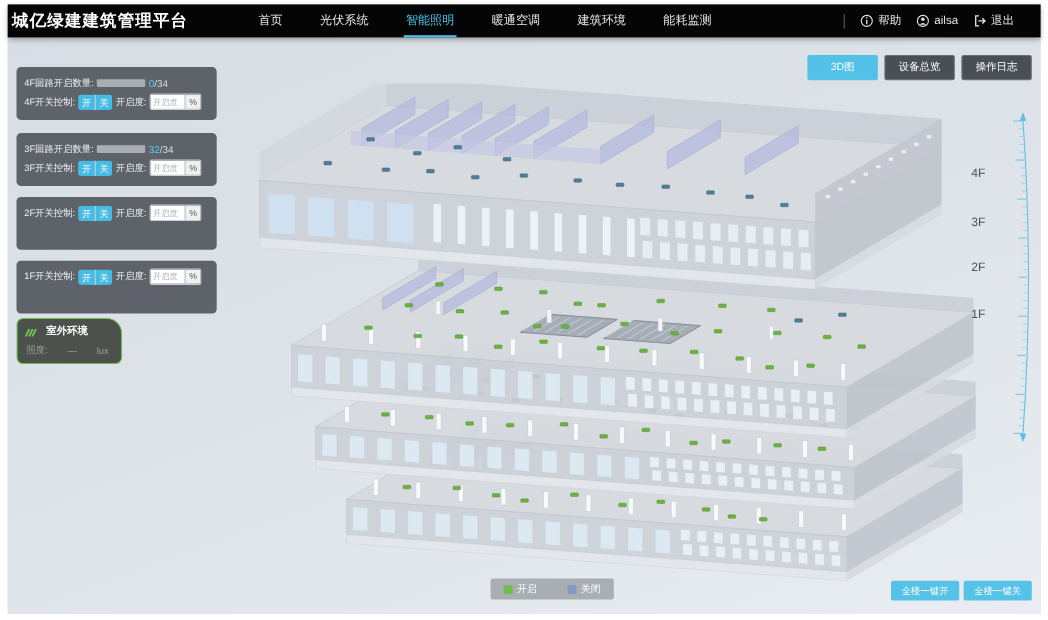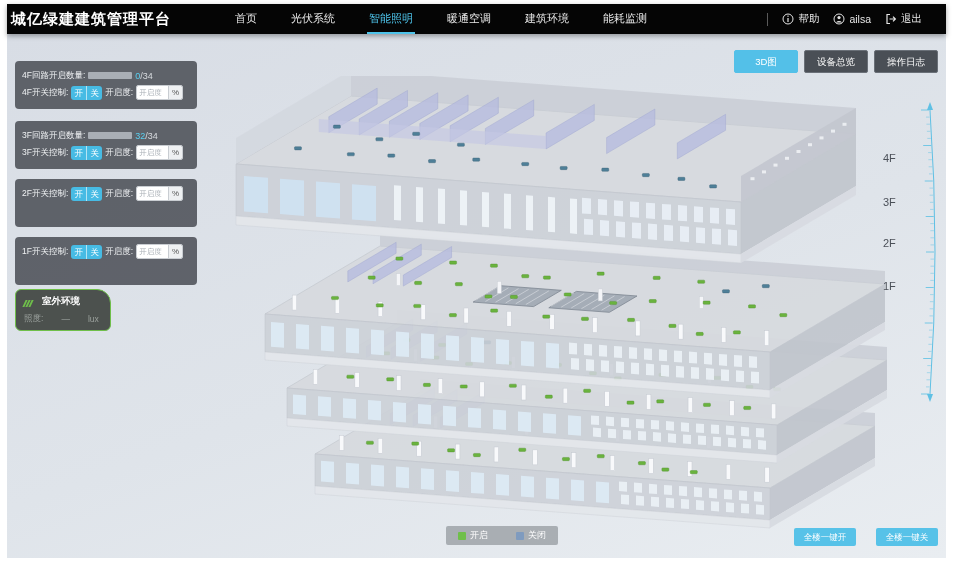--- a/index.html
+++ b/index.html
@@ -57,21 +57,21 @@
   .floor-label{position:absolute;left:876px;font-size:11px;color:#4b5058;z-index:15;}
   .ruler{position:absolute;left:908px;top:66px;z-index:15;}
   
   .legend{position:absolute;left:429px;top:492px;height:19px;background:rgba(120,125,132,.55);
     border-radius:2px;display:flex;align-items:center;gap:28px;padding:0 12px;z-index:20;margin-left:10px;}
   .legend-item{display:flex;align-items:center;gap:4px;font-size:9px;color:#fff;white-space:nowrap;}
   .legend-swatch{width:8px;height:8px;border-radius:1px;}
   
   .bulk-buttons{position:absolute;right:8px;top:494px;display:flex;gap:4px;z-index:20;}
   .bulk-btn{min-width:50px;padding:0 6px;height:18px;line-height:18px;background:#57c2e8;color:#fff;
-    font-size:8.5px;text-align:center;border-radius:2px;cursor:pointer;white-space:nowrap;margin-left:16px;}
+    font-size:8.5px;text-align:center;border-radius:2px;cursor:pointer;white-space:nowrap;}
   
   .building-svg{position:absolute;left:202px;top:42px;z-index:5;}
 </style>
 </head>
 <body>
 
 <div class="app">
 
   <div class="app-header">
     <div class="app-title">城亿绿建建筑管理平台</div>

